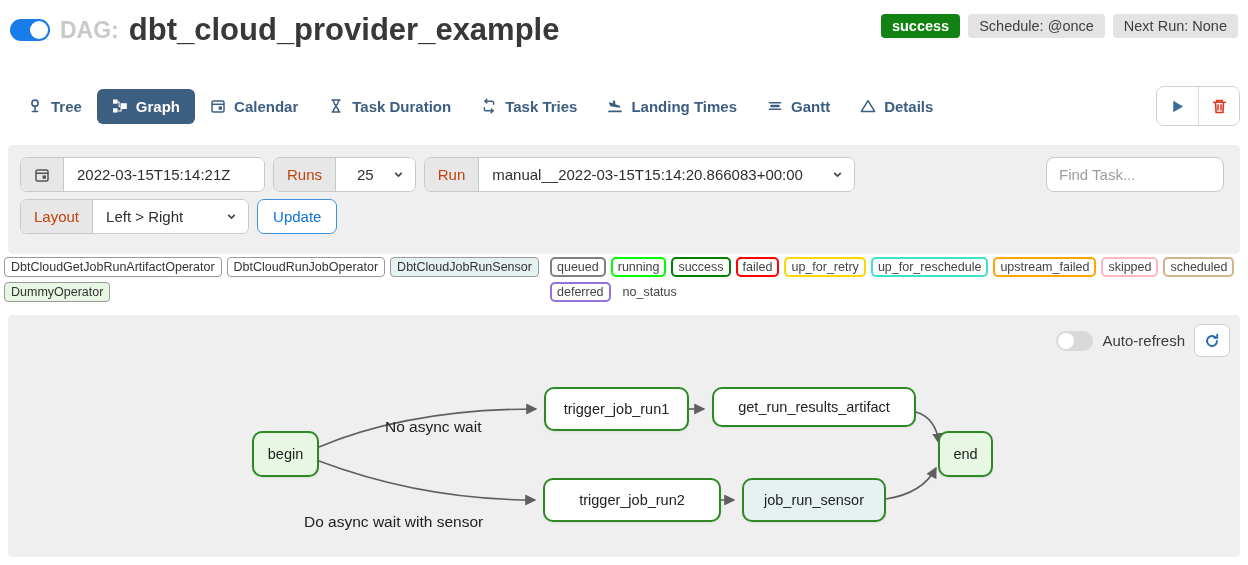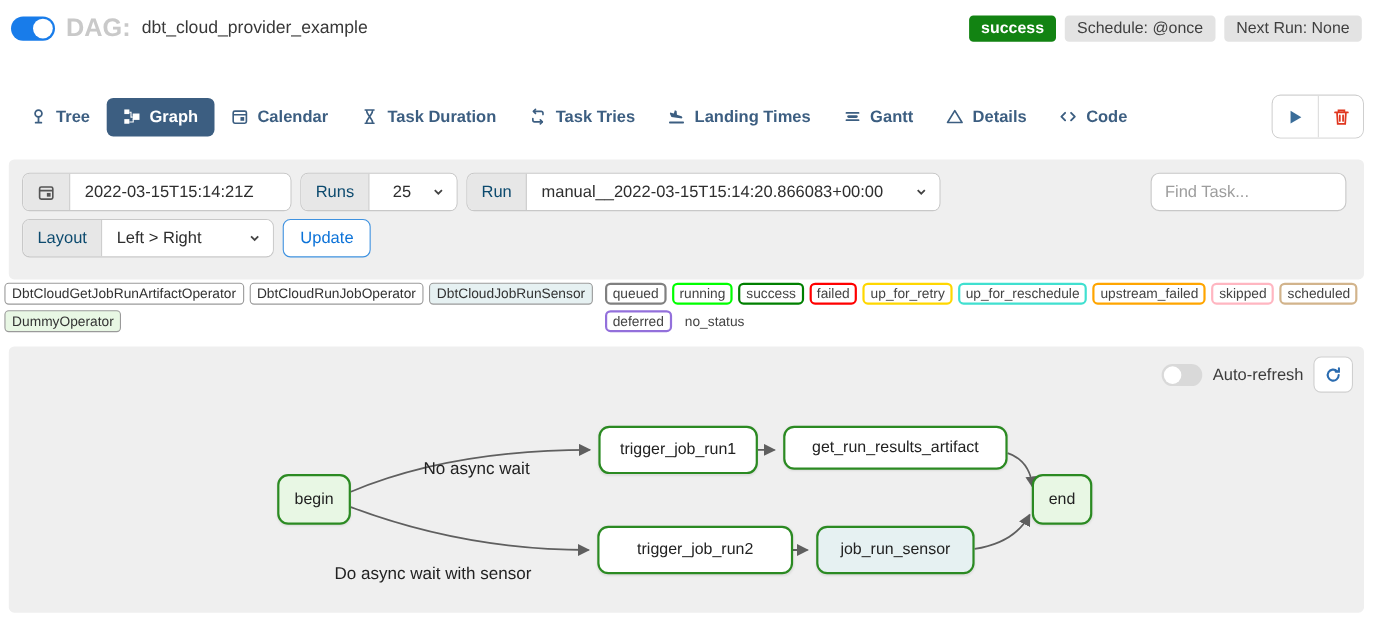--- a/index.html
+++ b/index.html
@@ -12,21 +12,21 @@
             display:flex; align-items:flex-start; }
   .dag-title-row { display:flex; align-items:center; gap:10px; }
   .switch { width:40px; height:22px; border-radius:11px; position:relative; cursor:pointer; }
   .switch.on  { background:#187cea; }
   .switch.off { background:#d9d9d9; }
   .switch .knob { position:absolute; top:2px; width:18px; height:18px;
                   background:#fff; border-radius:50%; }
   .switch.on  .knob { right:2px; }
   .switch.off .knob { left:2px; }
   .dag-prefix { font-size:23px; font-weight:700; color:#c9c9c9; }
-  .dag-name   { font-size:16px; font-weight:400; color:#383838; }
+  .dag-name   { font-size:31px; font-weight:700; color:#383838; }
   #header-badges { margin-left:auto; display:flex; gap:8px; margin-top:2px; }
   .badge { font-size:14.5px; padding:4px 11px; border-radius:4px;
            background:#e3e3e3; color:#3f3f3f; white-space:nowrap; }
   .badge.success { background:#128312; color:#fff; font-weight:700; }
 
   
   #tabbar { position:absolute; top:86px; left:12px; right:8px; height:40px;
             display:flex; align-items:center; }
   .tab { display:flex; align-items:center; gap:8px; padding:9px 15px;
          font-size:15px; font-weight:600; color:#3c5e81; border-radius:6px;
@@ -41,21 +41,21 @@
   .action-btn svg { width:17px; height:17px; }
 
   
   #filter-panel { position:absolute; top:145px; left:8px; right:8px; height:109px;
                   background:#efefef; border-radius:5px; padding:12px 12px 10px 12px; }
   .frow { display:flex; align-items:center; gap:8px; }
   .frow + .frow { margin-top:7px; }
   .igroup { display:flex; align-items:stretch; height:35px; border-radius:7px;
             overflow:hidden; border:1px solid #c8c8c8; background:#fff; }
   .iaddon { display:flex; align-items:center; padding:0 13px; background:#e7e7e7;
-            border-right:1px solid #c8c8c8; font-size:15px; color:#0c4a6e; }
+            border-right:1px solid #c8c8c8; font-size:15px; color:#c2410c; }
   .iselect { display:flex; align-items:center; gap:10px; padding:0 10px 0 13px;
              font-size:15px; color:#2e2e2e; background:#fff; cursor:pointer; }
   .iselect svg { width:13px; height:13px; }
   input.plain { border:none; outline:none; font-size:15px; color:#2e2e2e;
                 padding:0 13px; font-family:"Liberation Sans",sans-serif; }
   #find-task { margin-left:auto; margin-right:4px; width:178px; height:35px;
                border:1px solid #c8c8c8; border-radius:8px; background:#fff;
                font-size:15px; padding:0 12px; color:#2e2e2e; outline:none;
                font-family:"Liberation Sans",sans-serif; }
   #find-task::placeholder { color:#9d9d9d; }
@@ -179,28 +179,20 @@
       <span>Gantt</span>
     </div>
     <div class="tab">
       <span class="ticon">
         <svg viewBox="0 0 16 16" fill="none" stroke="currentColor" stroke-width="1.5" stroke-linejoin="round">
           <path d="M8 2.6 14.6 13.4H1.4z"></path>
         </svg>
       </span>
       <span>Details</span>
     </div>
-    <div class="tab">
-      <span class="ticon">
-        <svg viewBox="0 0 16 16" fill="none" stroke="currentColor" stroke-width="1.7" stroke-linecap="round" stroke-linejoin="round">
-          <path d="M5.3 4.6 1.9 8l3.4 3.4M10.7 4.6 14.1 8l-3.4 3.4"></path>
-        </svg>
-      </span>
-      <span>Code</span>
-    </div>
     <div id="tab-actions">
     <button class="action-btn">
       <span class="ticon">
         <svg viewBox="0 0 16 16">
             <path d="M4 2.5v11L13.2 8z" fill="#3a6d99"></path>
           </svg>
       </span>
     </button>
     <button class="action-btn">
       <span class="ticon">

